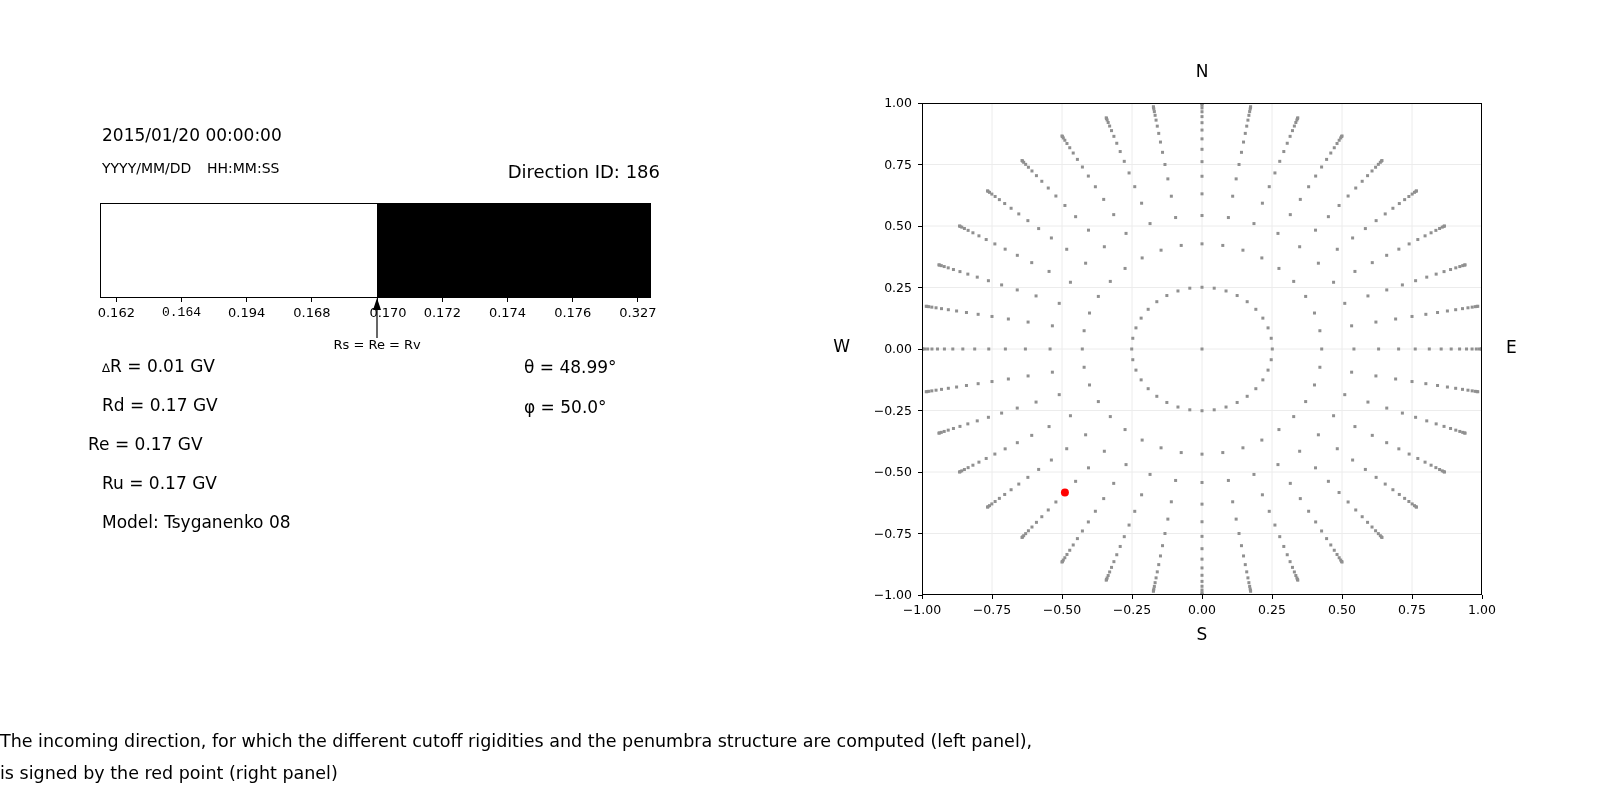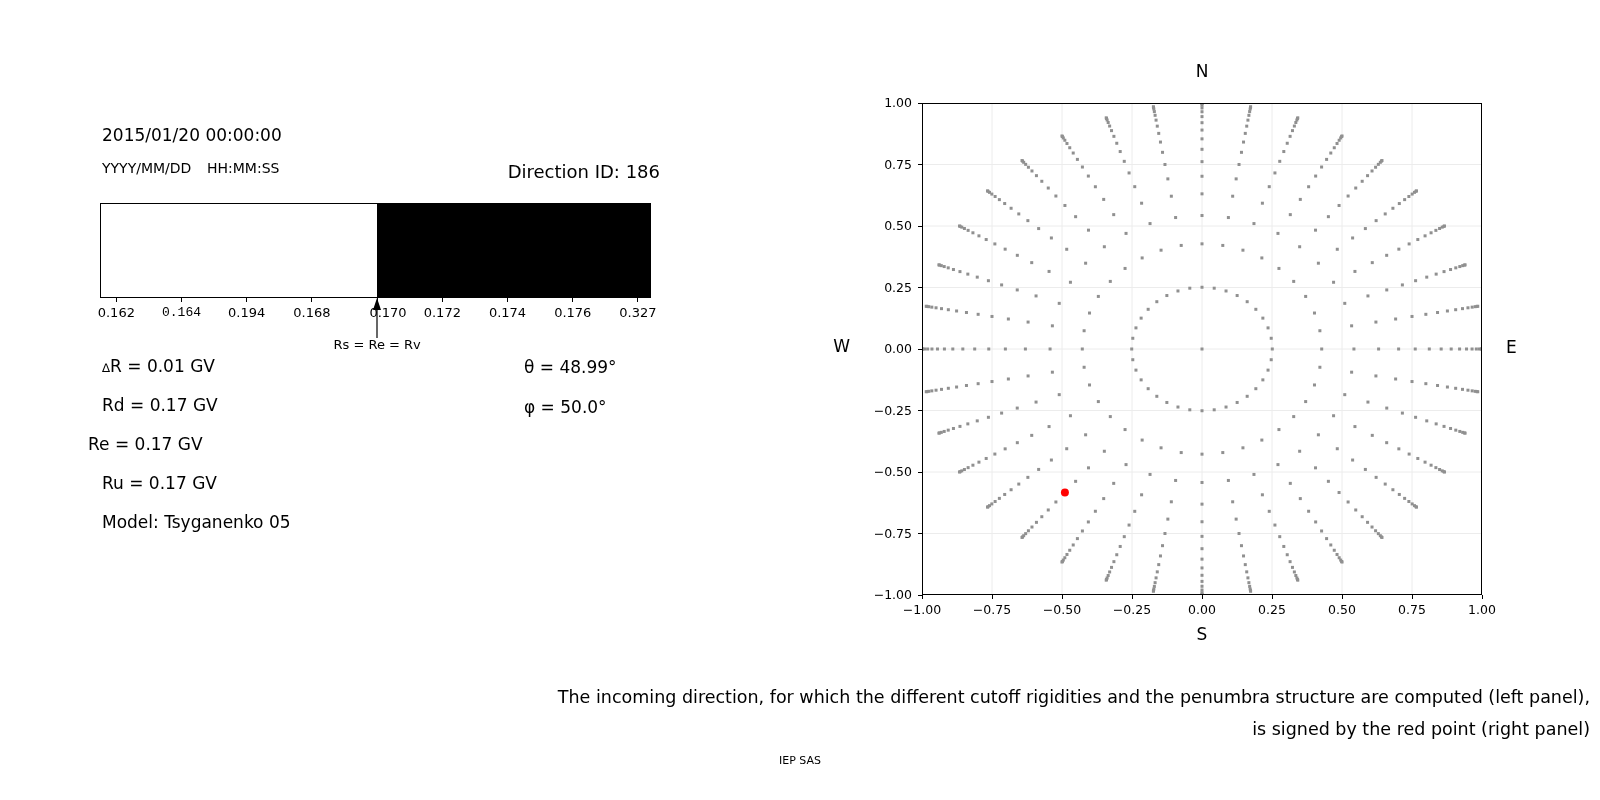--- a/index.html
+++ b/index.html
@@ -22,21 +22,21 @@
   
   #scatter-svg{left:922px;top:103px;}
   #plot-xticks{left:922px;top:595px;width:560px;height:34px;}
   #plot-yticks{left:824px;top:103px;width:98px;height:492px;}
   .ytickmark{position:absolute;width:4px;height:1px;background:#000;right:0;}
   .yticklabel{position:absolute;right:10px;width:80px;text-align:right;font-size:12.5px;}
   .xticklabel{position:absolute;width:60px;text-align:center;top:7px;font-size:12.5px;}
   .compass{font-size:17px;line-height:20px;}
   .right-col{left:524px;white-space:pre;}
   #caption-wrap{left:0;top:0;width:1590px;}
-  .caption-line{position:absolute;width:1590px;text-align:right;font-size:17.5px;line-height:21px;}
+  .caption-line{position:absolute;width:1590px;text-align:left;font-size:17.5px;line-height:21px;margin-top:44px;}
   #credit{top:754px;width:1600px;text-align:center;font-size:11px;}
 </style>
 </head>
 <body>
 
 <div id="canvas">
 
 
   <div class="abs txt-main" style="left:102px;top:125px;text-align:right;">2015/01/20 00:00:00</div>
 
@@ -73,21 +73,21 @@
   <svg id="arrow-svg" class="abs" style="left: 369.13px;">
     <line x1="8" y1="40" x2="8" y2="8" stroke="#000" stroke-width="1.2"></line>
     <polygon points="8,0 4,12 12,12" fill="#000"></polygon>
   </svg>
   <div id="arrow-label" class="abs" style="left: 277.13px;">Rs = Re = Rv</div>
 
   <div class="abs txt-main" style="left:102px;top:356px;"><span class="delta">∆</span><span>R = 0.01 GV</span></div>
   <div class="abs txt-main" style="left:102px;top:395px;">Rd = 0.17 GV</div>
   <div class="abs txt-main" style="left:88px;top:434px;">Re = 0.17 GV</div>
   <div class="abs txt-main" style="left:102px;top:473px;">Ru = 0.17 GV</div>
-  <div class="abs txt-main" style="left:102px;top:512px;">Model: Tsyganenko 05</div>
+  <div class="abs txt-main" style="left:102px;top:512px;">Model: Tsyganenko 08</div>
 
   <div class="abs txt-main right-col" style="top:357px;">θ = 48.99°</div>
   <div class="abs txt-main right-col" style="top:397px;">φ = 50.0°</div>
 
   <svg id="scatter-svg" class="abs" width="560" height="492">
       <line x1="0" y1="0" x2="0" y2="492" stroke="#ececec" stroke-width="1"></line>
       <line x1="70" y1="0" x2="70" y2="492" stroke="#ececec" stroke-width="1"></line>
       <line x1="140" y1="0" x2="140" y2="492" stroke="#ececec" stroke-width="1"></line>
       <line x1="210" y1="0" x2="210" y2="492" stroke="#ececec" stroke-width="1"></line>
       <line x1="280" y1="0" x2="280" y2="492" stroke="#ececec" stroke-width="1"></line>
@@ -727,15 +727,14 @@
 
   <div class="abs compass" style="left:1182px;top:61px;width:40px;text-align:center;">N</div>
   <div class="abs compass" style="left:1182px;top:624px;width:40px;text-align:center;">S</div>
   <div class="abs compass" style="left:818px;top:336px;width:32px;text-align:right;">W</div>
   <div class="abs compass" style="left:1506px;top:337px;width:32px;text-align:left;">E</div>
 
   <div id="caption-wrap" class="abs">
     <div class="caption-line" style="top:687px;">The incoming direction, for which the different cutoff rigidities and the penumbra structure are computed (left panel),</div>
     <div class="caption-line" style="top:719px;">is signed by the red point (right panel)</div>
   </div>
-  <div id="credit" class="abs">IEP SAS</div>
 
 </div>
 
 </body></html>

